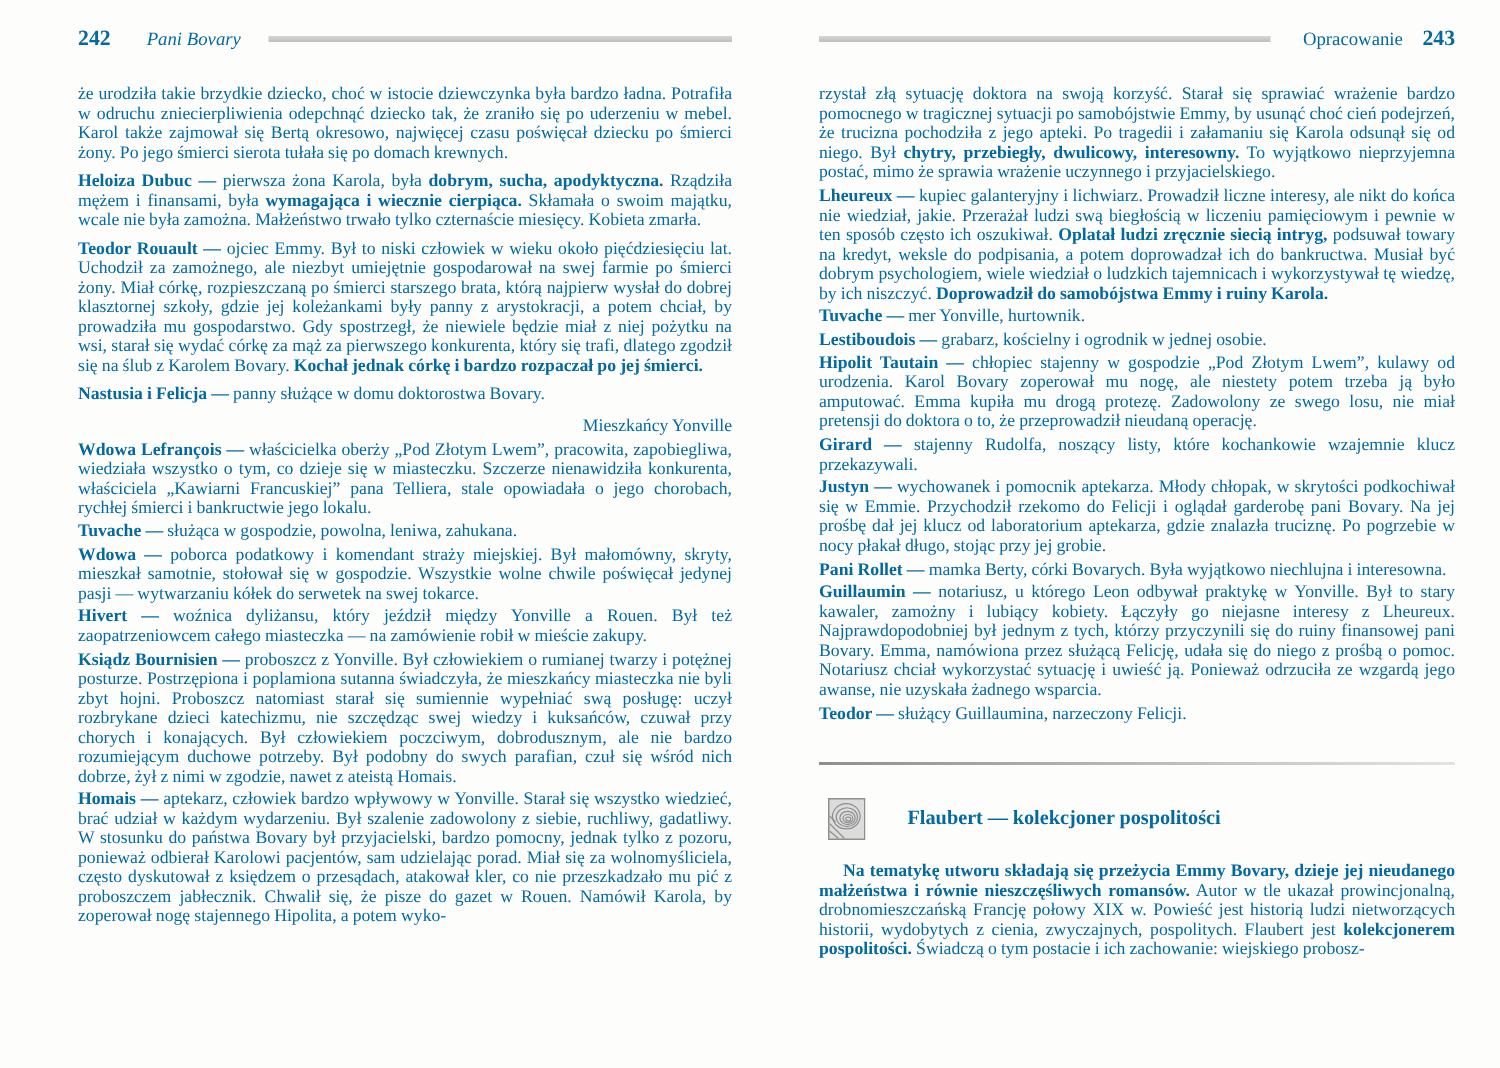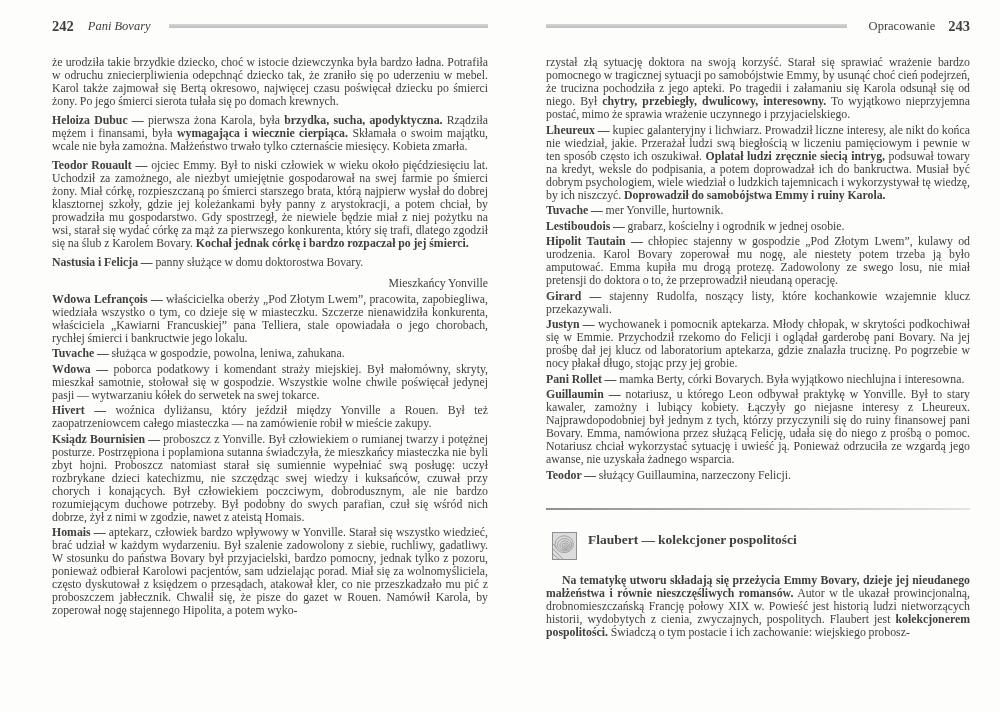--- a/index.html
+++ b/index.html
@@ -1,66 +1,66 @@
 <!DOCTYPE html>
 <html lang="pl"><head>
 <meta charset="utf-8">
 <style>
   html,body{margin:0;padding:0;background:#e9e9e9;}
   .spread{
     position:relative;width:1000px;height:712px;background:#fdfdfc;
-    overflow:hidden;color:#404040;
+    overflow:hidden;color:#0369a1;
     font-family:"Liberation Serif","DejaVu Serif",serif;
   }
   .page{position:absolute;top:18px;}
   .page-left{left:52px;width:436px;}
   .page-right{left:546px;width:424px;}
   .pg-header{display:flex;align-items:center;height:16px;}
   .pg-num{font-weight:bold;font-size:14.5px;line-height:16px;}
   .pg-title{font-size:12.5px;line-height:16px;white-space:nowrap;}
-  .page-left .pg-title{font-style:italic;margin-left:14px;margin-right:18px;}
+  .page-left .pg-title{font-style:italic;margin-left:24px;margin-right:18px;}
   .page-right .pg-title{margin-left:22px;}
   .page-right .pg-num{margin-left:13px;text-align:center;}
   .rule{flex:1;height:4px;background:linear-gradient(to bottom,#d6d6d6,#bfbfbf);}
   .body{
     margin-top:22px;font-size:11.8px;line-height:13px;text-align:justify;
     hyphens:auto;-webkit-hyphens:auto;word-spacing:-0.2px;
   }
   .para{margin:0;}
   .para b{font-weight:bold;}
   .sp-loose{margin-top:6px;}
   .sp-tight{margin-top:2.5px;}
   .sp-xl{margin-top:14px;}
   .group-heading{font-weight:normal;margin-top:8px;text-align:right;}
   .indent{text-indent:16px;}
   .section-heading{margin-top:26px;}
   .section-heading-text{
     text-align:center;font-weight:bold;font-size:14px;letter-spacing:.6px;
   }
   .section-rule{height:2px;margin-top:6px;
     background:linear-gradient(to right,#8f8f8f 0%,#bdbdbd 55%,#e3e3e3 100%);}
-  .subsection{margin-top:22px;display:flex;align-items:flex-start;gap:11px;margin-left:6px;}
+  .subsection{margin-top:22px;display:flex;align-items:center;gap:28px;margin-left:6px;}
   .swirl{display:inline-block;width:25px;height:28px;}
   .swirl svg{display:block;}
   .subsection-title{font-weight:bold;font-size:13.5px;line-height:16px;padding-bottom:2px;}
 </style>
 </head>
 <body>
 
 <div class="spread">
 
   <section class="page page-left">
     <header class="pg-header">
       <span class="pg-num">242</span>
       <span class="pg-title">Pani Bovary</span>
       <span class="rule"></span>
     </header>
     <div class="body">
         <p class="para "><span>że urodziła takie brzydkie dziecko, choć w istocie dziewczynka była bardzo ładna. Potrafiła w odruchu zniecierpliwienia odepchnąć dziecko tak, że zraniło się po uderzeniu w mebel. Karol także zajmował się Bertą okresowo, najwięcej czasu poświęcał dziecku po śmierci żony. Po jego śmierci sierota tułała się po domach krewnych.</span></p>
-        <p class="para sp-loose"><b>Heloiza Dubuc — </b><span>pierwsza żona Karola, była </span><b>brzydka, sucha, apodyktyczna.</b><span> Rządziła mężem i finansami, była </span><b>wymagająca i wiecznie cierpiąca.</b><span> Skłamała o swoim majątku, wcale nie była zamożna. Małżeństwo trwało tylko czternaście miesięcy. Kobieta zmarła.</span></p>
+        <p class="para sp-loose"><b>Heloiza Dubuc — </b><span>pierwsza żona Karola, była </span><b>dobrym, sucha, apodyktyczna.</b><span> Rządziła mężem i finansami, była </span><b>wymagająca i wiecznie cierpiąca.</b><span> Skłamała o swoim majątku, wcale nie była zamożna. Małżeństwo trwało tylko czternaście miesięcy. Kobieta zmarła.</span></p>
         <p class="para sp-loose"><b>Teodor Rouault — </b><span>ojciec Emmy. Był to niski człowiek w wieku około pięćdziesięciu lat. Uchodził za zamożnego, ale niezbyt umiejętnie gospodarował na swej farmie po śmierci żony. Miał córkę, rozpieszczaną po śmierci starszego brata, którą najpierw wysłał do dobrej klasztornej szkoły, gdzie jej koleżankami były panny z arystokracji, a potem chciał, by prowadziła mu gospodarstwo. Gdy spostrzegł, że niewiele będzie miał z niej pożytku na wsi, starał się wydać córkę za mąż za pierwszego konkurenta, który się trafi, dlatego zgodził się na ślub z Karolem Bovary. </span><b>Kochał jednak córkę i bardzo rozpaczał po jej śmierci.</b></p>
         <p class="para sp-loose"><b>Nastusia i Felicja — </b><span>panny służące w domu doktorostwa Bovary.</span></p>
         <p class="para group-heading sp-loose">Mieszkańcy Yonville</p>
         <p class="para sp-tight"><b>Wdowa Lefrançois — </b><span>właścicielka oberży „Pod Złotym Lwem”, pracowita, zapobiegliwa, wiedziała wszystko o tym, co dzieje się w miasteczku. Szczerze nienawidziła konkurenta, właściciela „Kawiarni Francuskiej” pana Telliera, stale opowiadała o jego chorobach, rychłej śmierci i bankructwie jego lokalu.</span></p>
         <p class="para sp-tight"><b>Tuvache — </b><span>służąca w gospodzie, powolna, leniwa, zahukana.</span></p>
         <p class="para sp-tight"><b>Wdowa — </b><span>poborca podatkowy i komendant straży miejskiej. Był małomówny, skryty, mieszkał samotnie, stołował się w gospodzie. Wszystkie wolne chwile poświęcał jedynej pasji — wytwarzaniu kółek do serwetek na swej tokarce.</span></p>
         <p class="para sp-tight"><b>Hivert — </b><span>woźnica dyliżansu, który jeździł między Yonville a Rouen. Był też zaopatrzeniowcem całego miasteczka — na zamówienie robił w mieście zakupy.</span></p>
         <p class="para sp-tight"><b>Ksiądz Bournisien — </b><span>proboszcz z Yonville. Był człowiekiem o rumianej twarzy i potężnej posturze. Postrzępiona i poplamiona sutanna świadczyła, że mieszkańcy miasteczka nie byli zbyt hojni. Proboszcz natomiast starał się sumiennie wypełniać swą posługę: uczył rozbrykane dzieci katechizmu, nie szczędząc swej wiedzy i kuksańców, czuwał przy chorych i konających. Był człowiekiem poczciwym, dobrodusznym, ale nie bardzo rozumiejącym duchowe potrzeby. Był podobny do swych parafian, czuł się wśród nich dobrze, żył z nimi w zgodzie, nawet z ateistą Homais.</span></p>
         <p class="para sp-tight"><b>Homais — </b><span>aptekarz, człowiek bardzo wpływowy w Yonville. Starał się wszystko wiedzieć, brać udział w każdym wydarzeniu. Był szalenie zadowolony z siebie, ruchliwy, gadatliwy. W stosunku do państwa Bovary był przyjacielski, bardzo pomocny, jednak tylko z pozoru, ponieważ odbierał Karolowi pacjentów, sam udzielając porad. Miał się za wolnomyśliciela, często dyskutował z księdzem o przesądach, atakował kler, co nie przeszkadzało mu pić z proboszczem jabłecznik. Chwalił się, że pisze do gazet w Rouen. Namówił Karola, by zoperował nogę stajennego Hipolita, a potem wyko-</span></p>
       </div>

